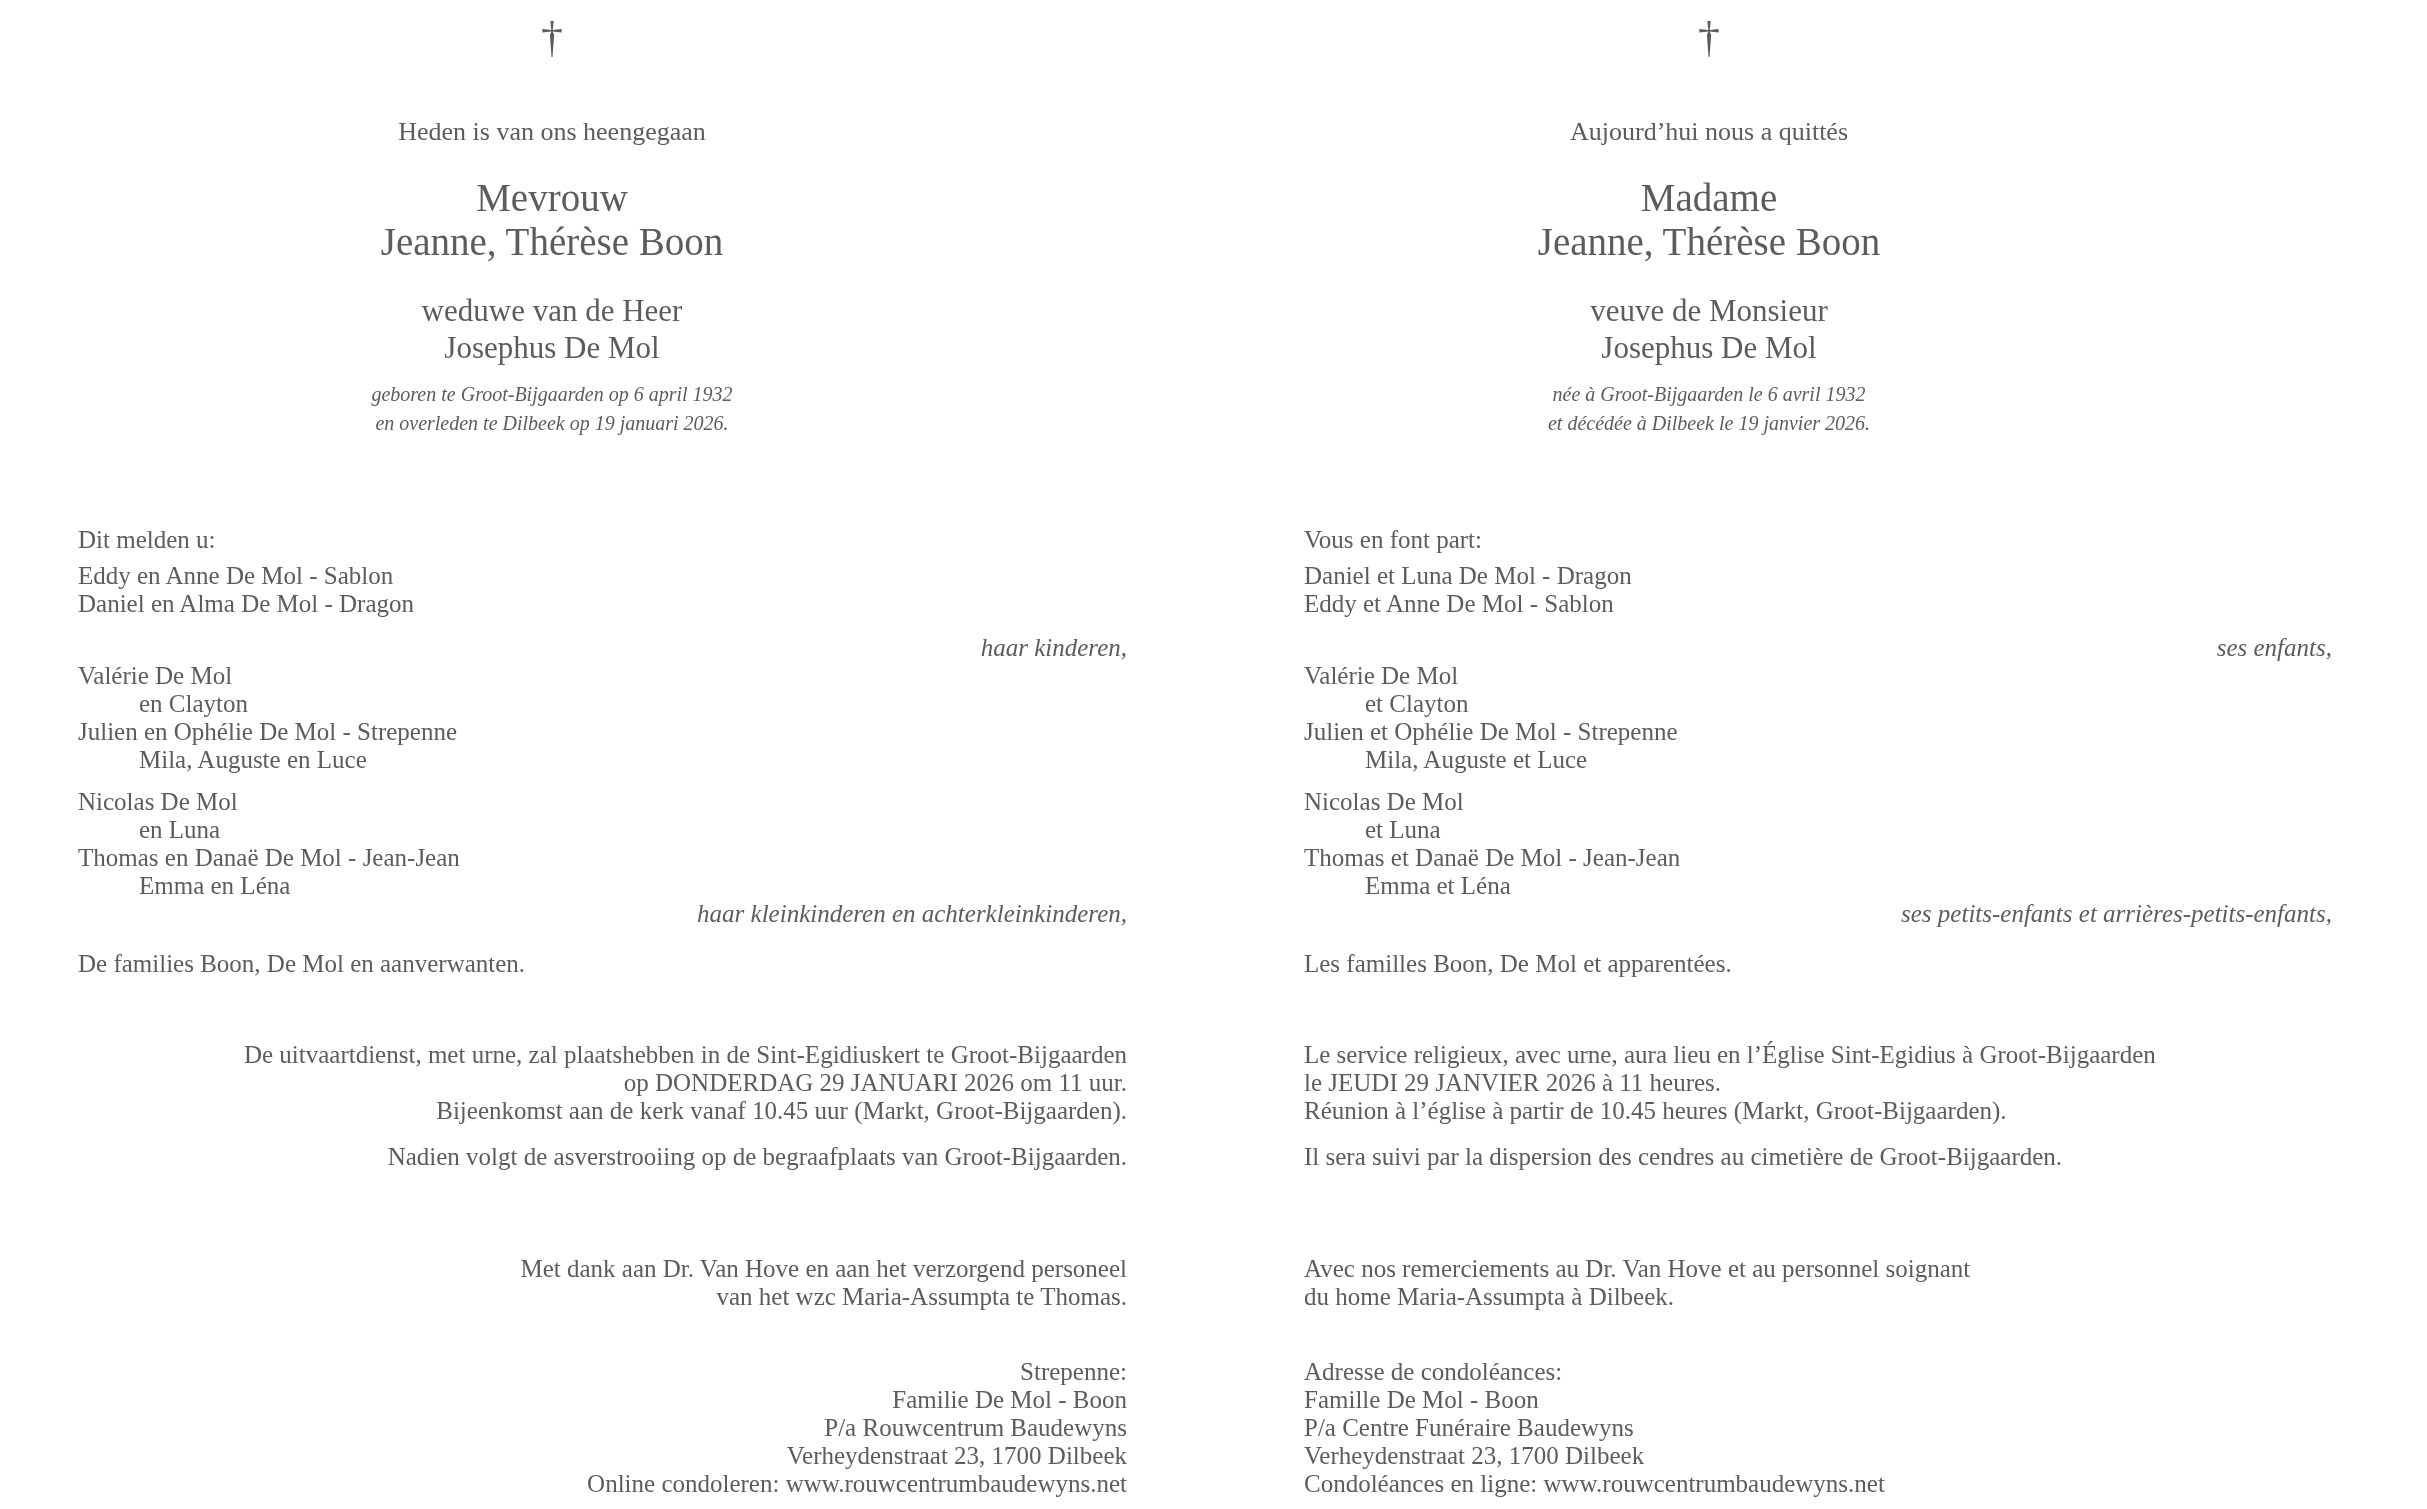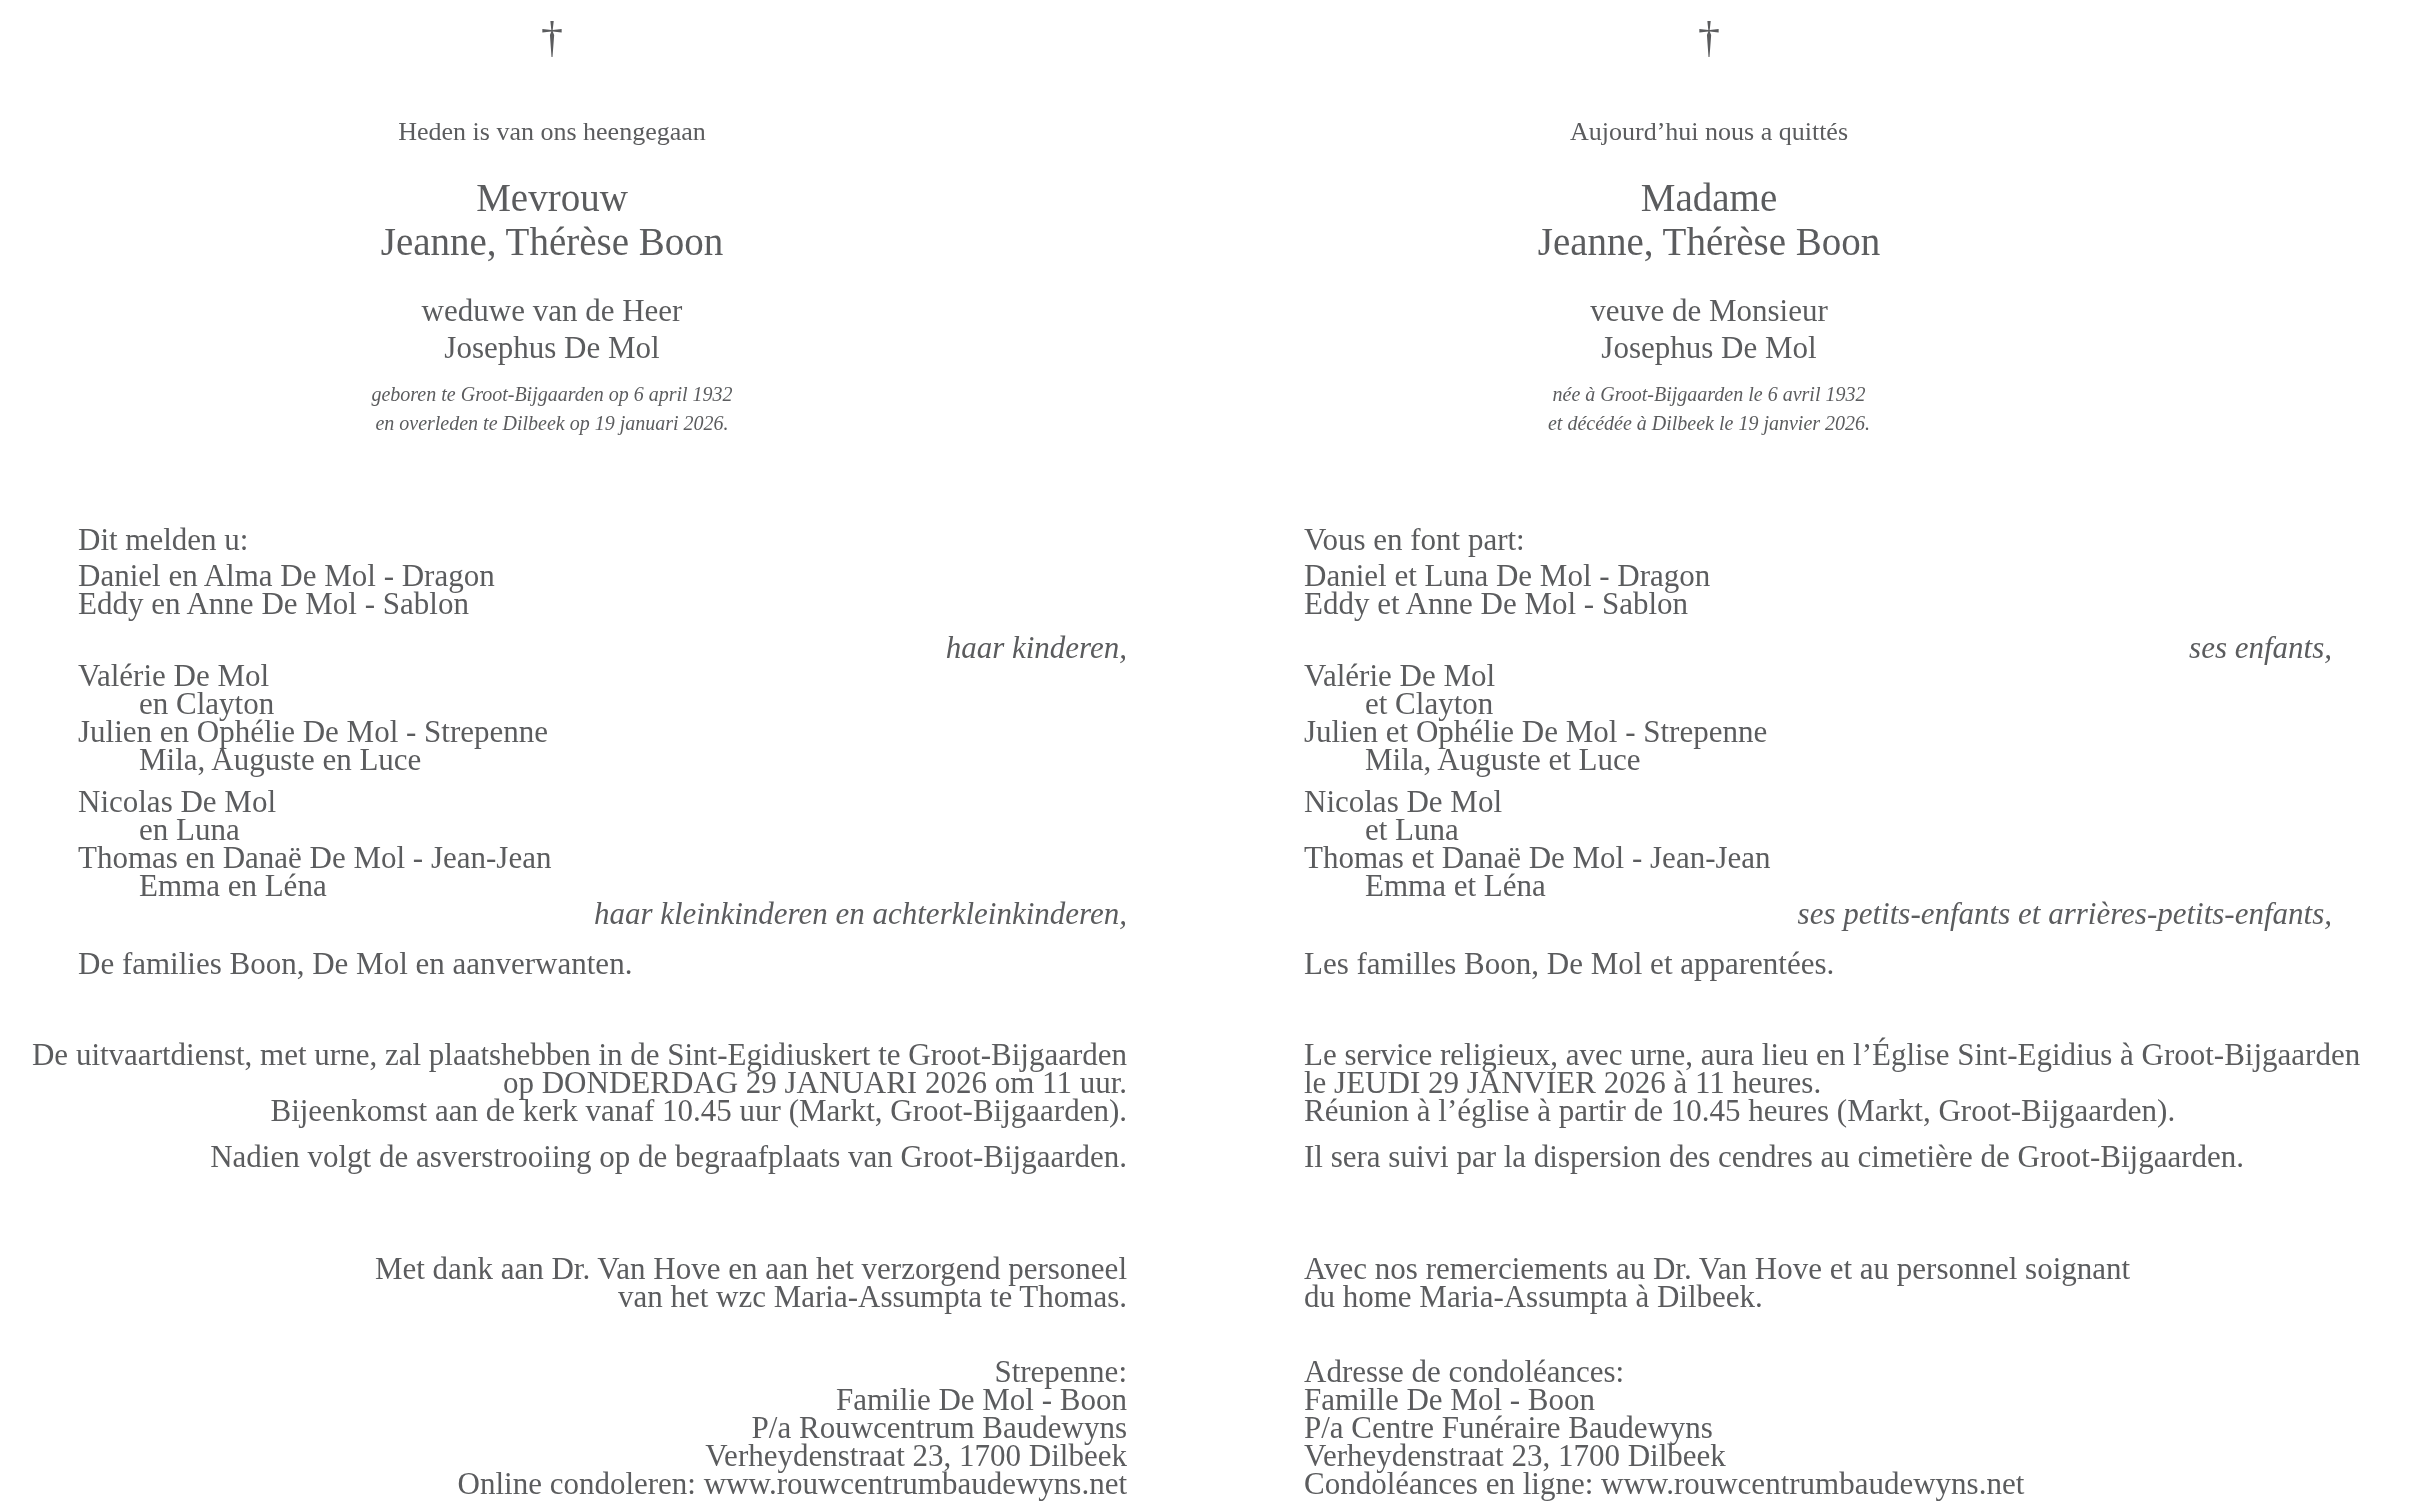--- a/index.html
+++ b/index.html
@@ -19,21 +19,21 @@
   .col-nl .header { width: 1104px; text-align: center; }
   .col-fr .header { width: 992px;  text-align: center; }
 
   .cross  { margin-top: 14px; font-size: 44px; line-height: 48px; }
   .intro  { margin-top: 56px; font-size: 26px; line-height: 28px; }
   .title  { margin-top: 30px; font-size: 39px; line-height: 44px; }
   .relation { margin-top: 28px; font-size: 31px; line-height: 37px; }
   .dates  { margin-top: 14px; font-size: 20px; line-height: 29px; font-style: italic; }
 
   
-  .bodytxt { font-size: 31px; line-height: 28px; }
+  .bodytxt { font-size: 25px; line-height: 28px; }
   .col-nl .lblock { margin-left: 78px; }
   .col-fr .lblock { margin-left: 91px; }
   .indent { padding-left: 61px; }
 
   .rlabel { font-style: italic; text-align: right; }
   .col-nl .rlabel { margin-right: 86px; }
   .col-fr .rlabel { margin-right: 94px; }
 
   
   .col-nl .low { text-align: right; margin-right: 86px; }
@@ -72,22 +72,22 @@
       <div class="dates">
         <div>geboren te Groot-Bijgaarden op 6 april 1932</div>
         <div>en overleden te Dilbeek op 19 januari 2026.</div>
       </div>
     </div>
 
     <div class="bodytxt">
       <div class="announce lblock">Dit melden u:</div>
 
       <div class="children lblock">
+        <div>Eddy en Anne De Mol - Sablon</div>
         <div>Daniel en Alma De Mol - Dragon</div>
-        <div>Eddy en Anne De Mol - Sablon</div>
       </div>
       <div class="rlabel label1">haar kinderen,</div>
 
       <div class="group1 lblock">
         <div>Valérie De Mol</div>
         <div class="indent">en Clayton</div>
         <div>Julien en Ophélie De Mol - Strepenne</div>
         <div class="indent">Mila, Auguste en Luce</div>
       </div>
 

